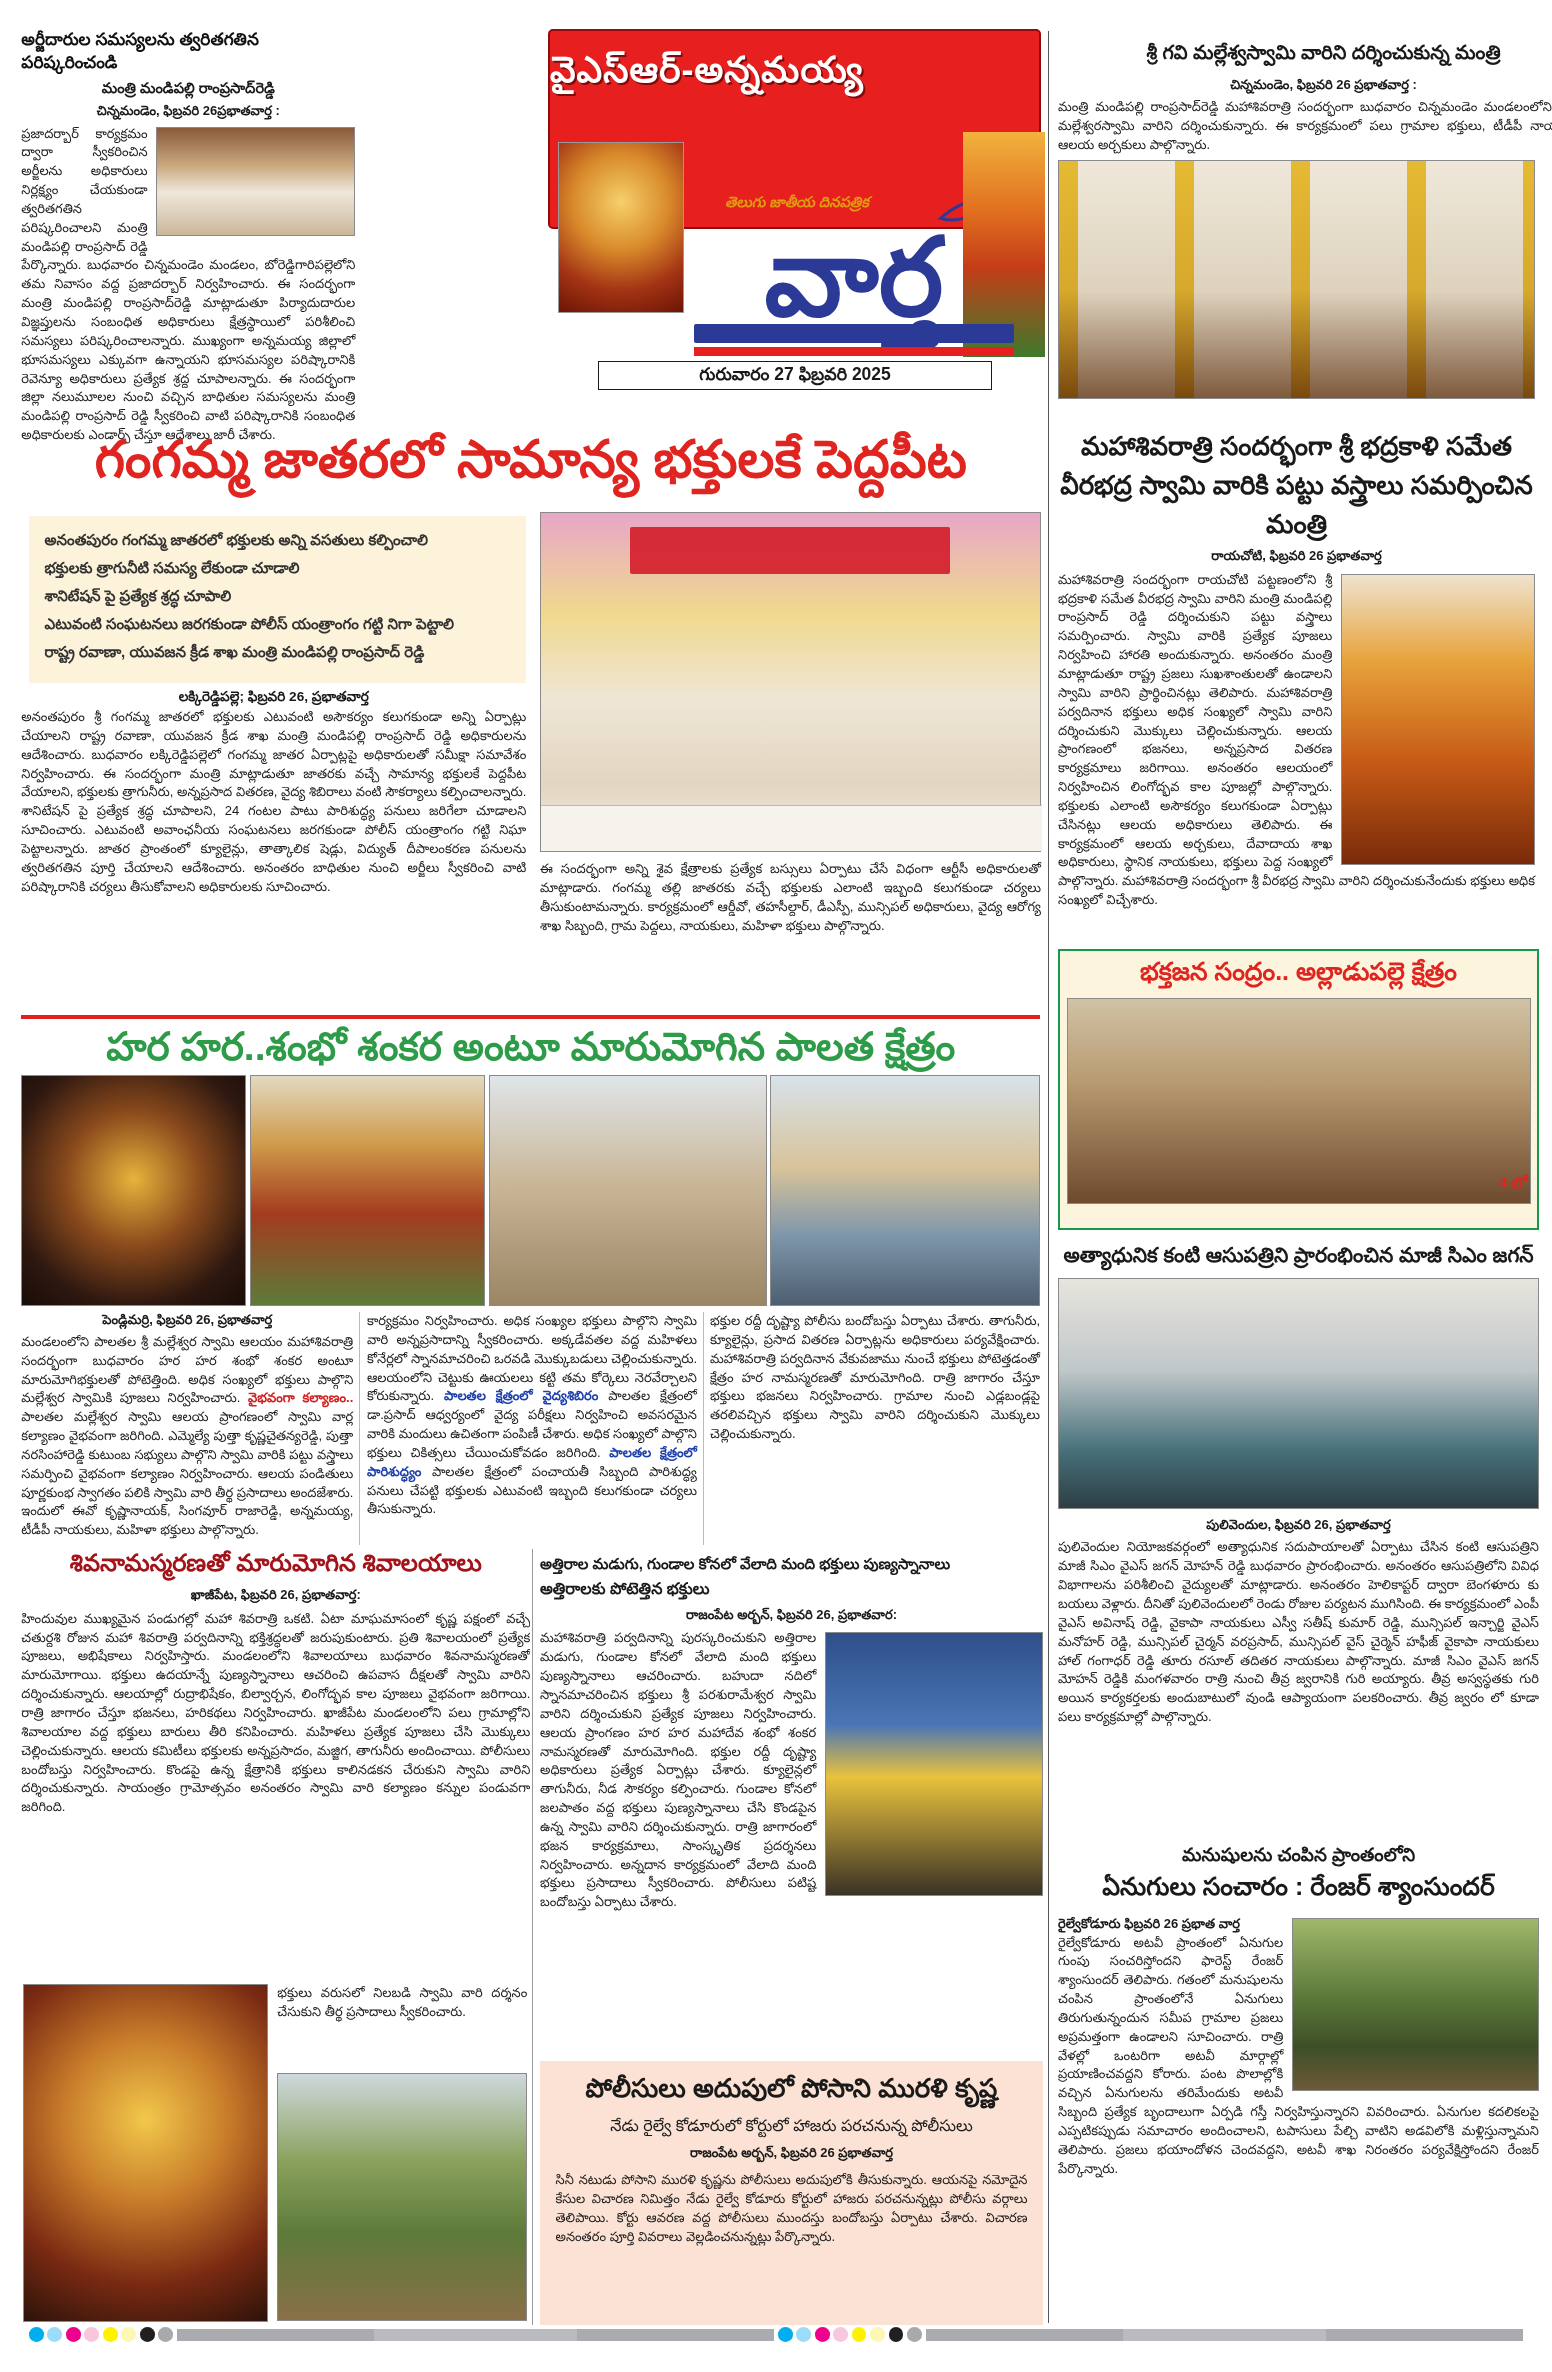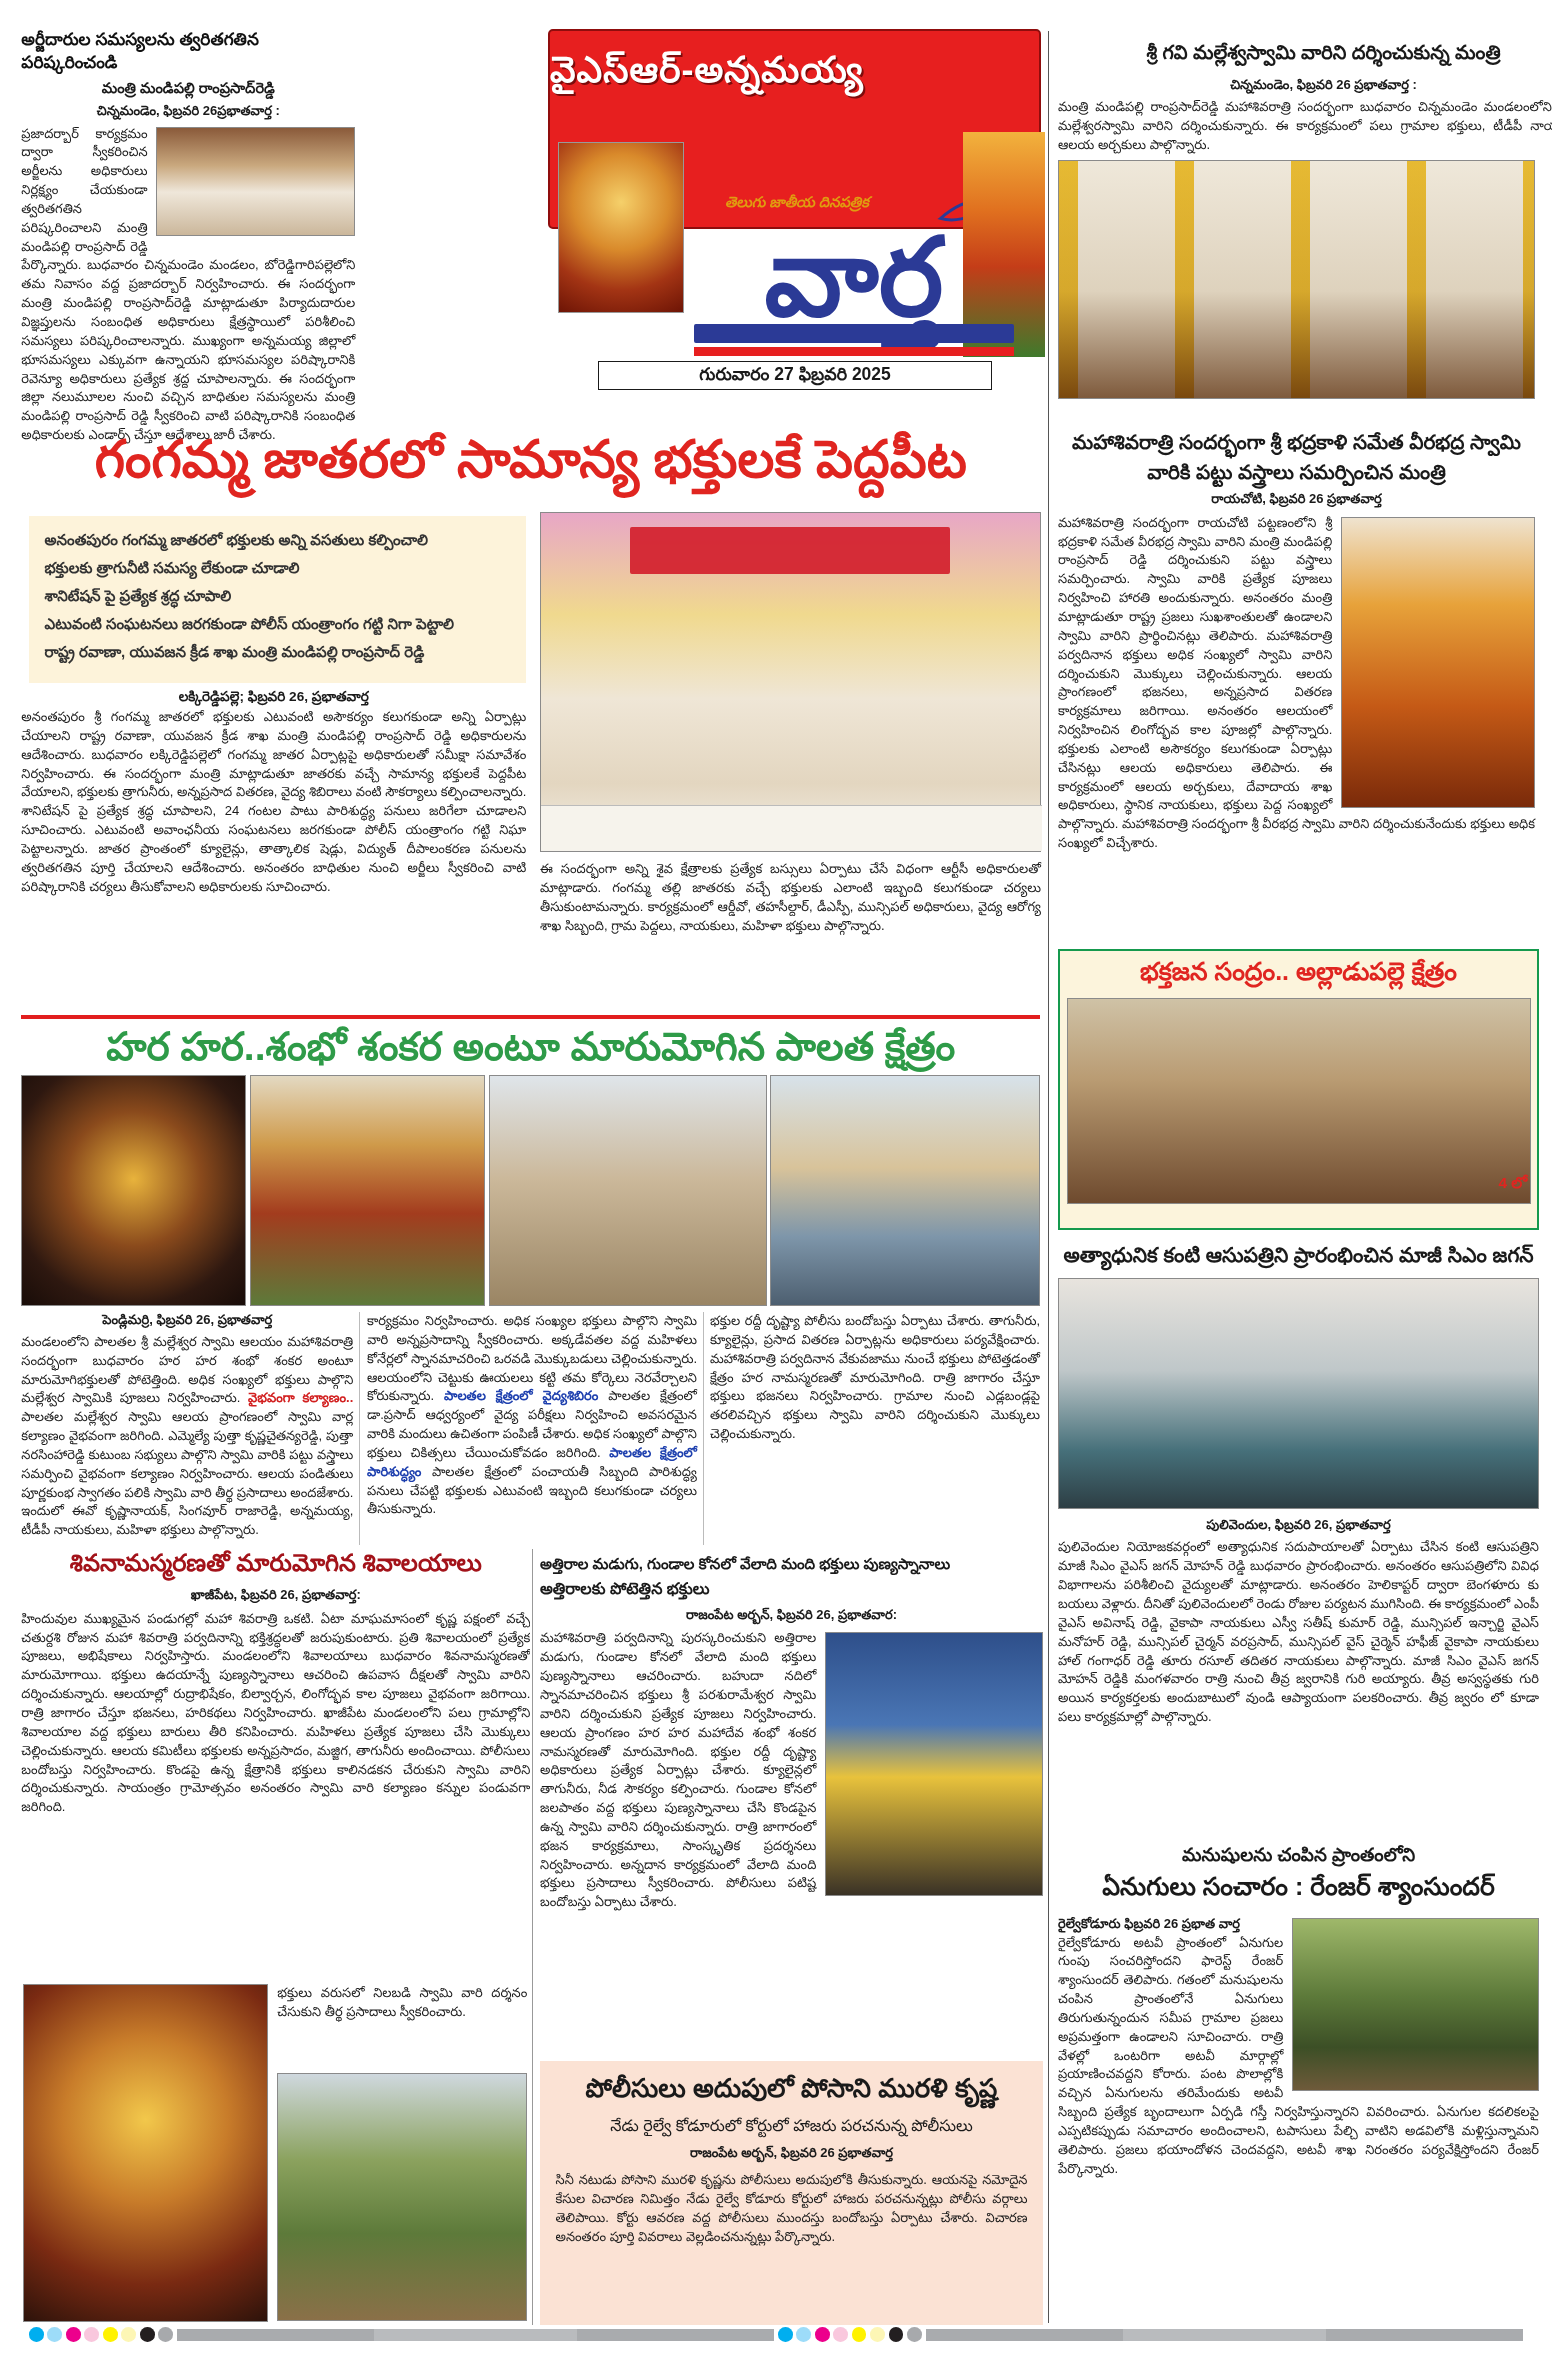--- a/index.html
+++ b/index.html
@@ -84,21 +84,21 @@
   </div>
 
   <div class="abs" style="left:1058px;top:41px;width:531px;height:392px;">
     <h2 style="font-weight:800;font-size:19.4px;text-align:center;">శ్రీ గవి మల్లేశ్వస్వామి వారిని దర్శించుకున్న మంత్రి</h2>
     <div class="dl ctr" style="margin-top:9px;">చిన్నమండెం, ఫిబ్రవరి 26 ప్రభాతవార్త :</div>
     <div class="body jt" style="margin-top:2.9px;">మంత్రి మండిపల్లి రాంప్రసాద్‌రెడ్డి మహాశివరాత్రి సందర్భంగా బుధవారం చిన్నమండెం మండలంలోని శ్రీ గవి మల్లేశ్వరస్వామి వారిని దర్శించుకున్నారు. ఈ కార్యక్రమంలో పలు గ్రామాల భక్తులు, టీడీపీ నాయకులు, ఆలయ అర్చకులు పాల్గొన్నారు.</div>
     <div class="ph" style="width:477px;height:239px;margin-top:5.8px;background:linear-gradient(180deg,#efe8da 0%,#ded2bd 55%,#7e5a3c 100%),repeating-linear-gradient(90deg,rgba(244,195,25,.85) 0 19.4px,rgba(0,0,0,0) 19.4px 116px);background-blend-mode:multiply;"></div>
   </div>
 
   <div class="abs" style="left:1058px;top:427px;width:477px;height:516px;">
-    <h2 style="font-weight:800;font-size:20px;text-align:center;line-height:1.5;">మహాశివరాత్రి సందర్భంగా శ్రీ భద్రకాళి సమేత వీరభద్ర స్వామి వారికి పట్టు వస్త్రాలు సమర్పించిన మంత్రి</h2>
+    <h2 style="font-weight:800;font-size:26px;text-align:center;line-height:1.5;">మహాశివరాత్రి సందర్భంగా శ్రీ భద్రకాళి సమేత వీరభద్ర స్వామి వారికి పట్టు వస్త్రాలు సమర్పించిన మంత్రి</h2>
     <div class="dl ctr" style="margin-top:3.9px;">రాయచోటి, ఫిబ్రవరి 26 ప్రభాతవార్త</div>
     <div class="body jt" style="margin-top:4.9px;">
       <div class="ph fl-r" style="width:194px;height:291px;background:linear-gradient(180deg,#efe3cf 0%,#e7a23a 30%,#c55a16 65%,#7a2a0a 100%);"></div>
       <span>మహాశివరాత్రి సందర్భంగా రాయచోటి పట్టణంలోని శ్రీ భద్రకాళి సమేత వీరభద్ర స్వామి వారిని మంత్రి మండిపల్లి రాంప్రసాద్ రెడ్డి దర్శించుకుని పట్టు వస్త్రాలు సమర్పించారు. స్వామి వారికి ప్రత్యేక పూజలు నిర్వహించి హారతి అందుకున్నారు. అనంతరం మంత్రి మాట్లాడుతూ రాష్ట్ర ప్రజలు సుఖశాంతులతో ఉండాలని స్వామి వారిని ప్రార్థించినట్లు తెలిపారు. మహాశివరాత్రి పర్వదినాన భక్తులు అధిక సంఖ్యలో స్వామి వారిని దర్శించుకుని మొక్కులు చెల్లించుకున్నారు. ఆలయ ప్రాంగణంలో భజనలు, అన్నప్రసాద వితరణ కార్యక్రమాలు జరిగాయి. అనంతరం ఆలయంలో నిర్వహించిన లింగోద్భవ కాల పూజల్లో పాల్గొన్నారు. భక్తులకు ఎలాంటి అసౌకర్యం కలుగకుండా ఏర్పాట్లు చేసినట్లు ఆలయ అధికారులు తెలిపారు. ఈ కార్యక్రమంలో ఆలయ అర్చకులు, దేవాదాయ శాఖ అధికారులు, స్థానిక నాయకులు, భక్తులు పెద్ద సంఖ్యలో పాల్గొన్నారు. మహాశివరాత్రి సందర్భంగా శ్రీ వీరభద్ర స్వామి వారిని దర్శించుకునేందుకు భక్తులు అధిక సంఖ్యలో విచ్చేశారు.</span>
     </div>
   </div>
 
   <div class="greenbox abs" style="left:1058px;top:949px;width:481px;height:281px;">
     <div class="greenbox-h">భక్తజన సంద్రం.. అల్లాడుపల్లె క్షేత్రం</div>
     <div class="ph" style="width:464px;height:206px;margin:5.8px auto 0;background:linear-gradient(180deg,#cfc2a6 0%,#b99b72 40%,#6e4a2e 100%);"></div>

